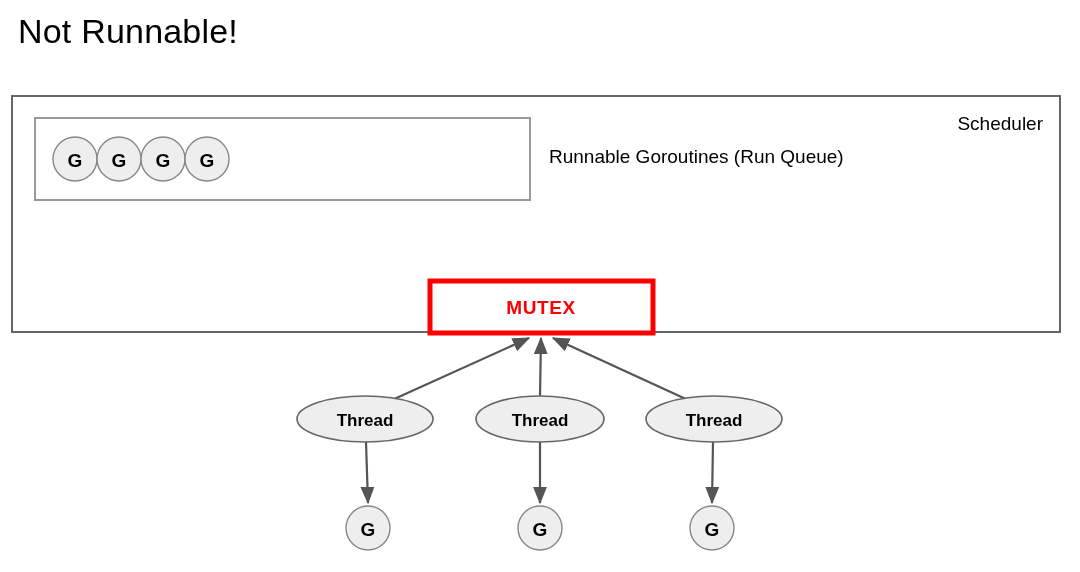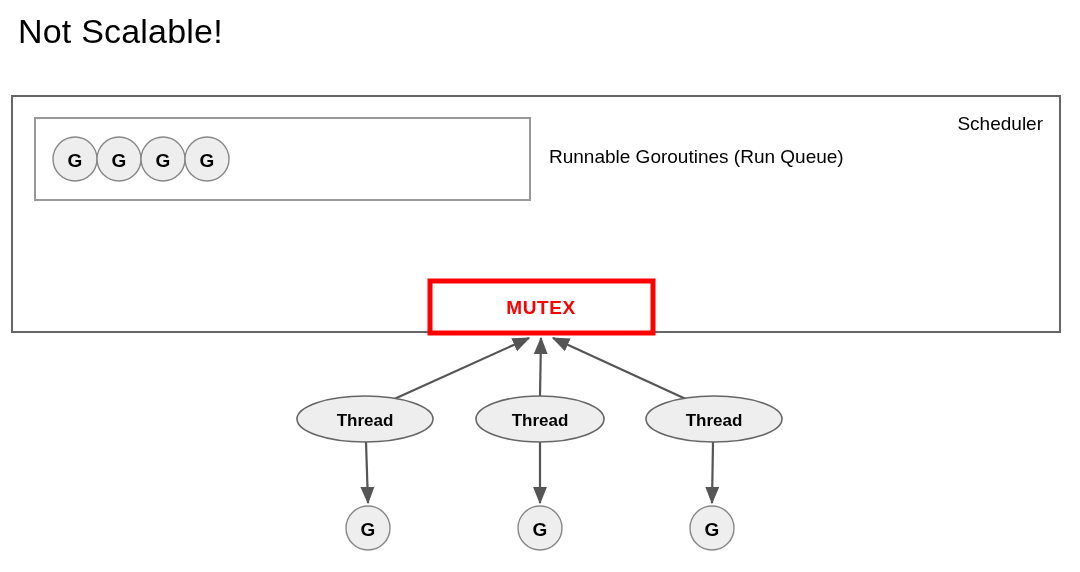--- a/index.html
+++ b/index.html
@@ -96,21 +96,21 @@
     stroke: #555555;
     stroke-width: 2.2;
     fill: none;
   }
 </style>
 </head>
 <body>
 
 <div id="stage">
 
-  <div class="page-title">Not Scalable!</div>
+  <div class="page-title">Not Runnable!</div>
 
   <svg id="diagram" viewBox="0 0 1080 572">
     <defs>
       <marker id="arrowhead" markerWidth="9" markerHeight="9" refX="7.4" refY="3.2" orient="auto" markerUnits="strokeWidth">
         <path d="M0,0 L8,3.2 L0,6.4 z" fill="#555555"></path>
       </marker>
     </defs>
 
     <rect id="scheduler-rect" class="node-box" x="12" y="96" width="1048" height="236"></rect>
 

